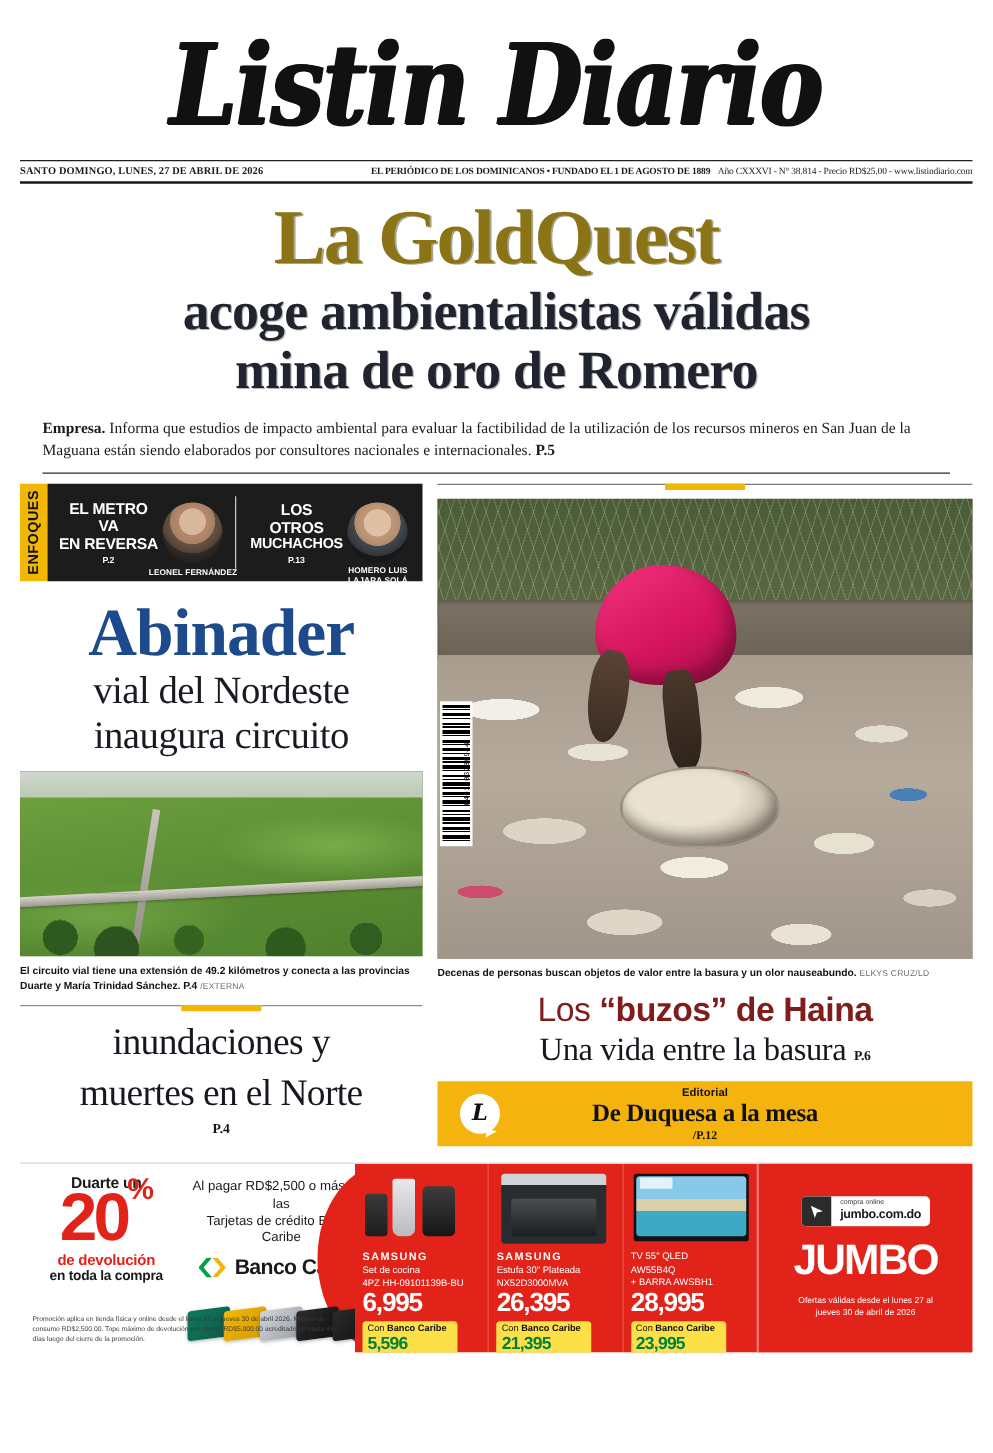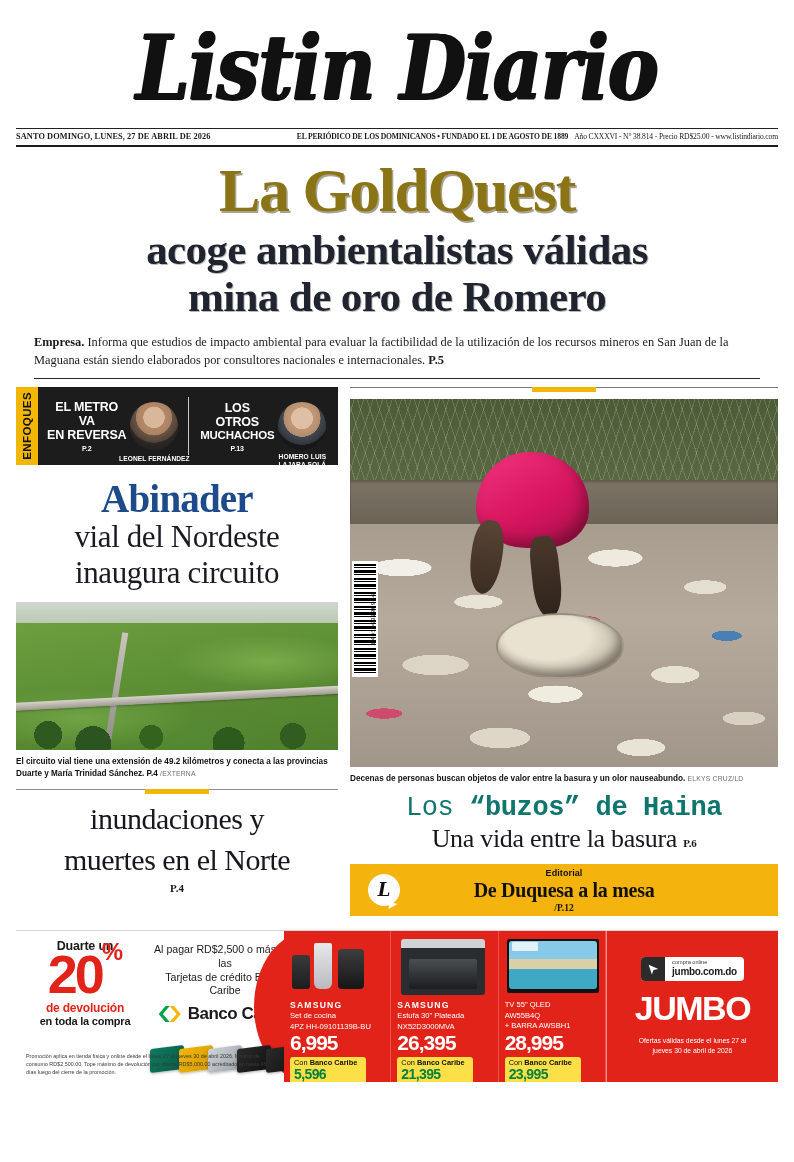--- a/index.html
+++ b/index.html
@@ -108,21 +108,21 @@
   .enf-name {
     position:absolute; left:-42px; bottom:-12px; width:132px; text-align:center;
     font-family:"Liberation Sans", sans-serif; font-weight:700; font-size:6.6px;
     letter-spacing:0.1px; line-height:1.18; color:#fff;
   }
   .enf-name.two { bottom:-18px; }
 
   
   .abi { text-align:center; padding: 14px 4px 0 4px; }
   .abi-name {
-    font-family:"Liberation Serif", serif; font-weight:700; font-size:39px;
+    font-family:"Liberation Serif", serif; font-weight:700; font-size:54px;
     color:#1c4a8a; line-height:1.0; letter-spacing:-0.8px;
   }
   .abi-sub {
     font-family:"Liberation Serif", serif; font-weight:400; font-size:31px;
     color:#1a1a22; line-height:1.1; letter-spacing:-0.4px; margin-top:2px;
   }
 
   
   .photo-aerial {
     margin-top: 12px; width:100%; height:148px; position:relative; overflow:hidden;
@@ -269,21 +269,21 @@
   }
   .barcode .bnum {
     position:absolute; right:1px; top:50%;
     writing-mode: vertical-rl; transform: translateY(-50%) rotate(180deg);
     font-family:"Liberation Mono", monospace; font-size:6px; color:#000; letter-spacing:.3px;
   }
 
   
   .buzos { text-align:center; margin-top:9px; }
   .buzos-l1 {
-    font-family:Liberation Mono, monospace; font-size:27px; color:#0f766e; letter-spacing:-0.4px;
+    font-family:Liberation Sans, sans-serif; font-size:27px; color:#7f1d1d; letter-spacing:-0.4px;
   }
   .buzos-l1 b { font-weight:700; }
   .buzos-l2 {
     font-family:"Liberation Serif", serif; font-size:26px; color:#17171f;
     letter-spacing:-0.3px; margin-top:1px;
   }
   .buzos-l2 .pg { font-weight:700; font-size:11px; }
 
   
   .editorial {

